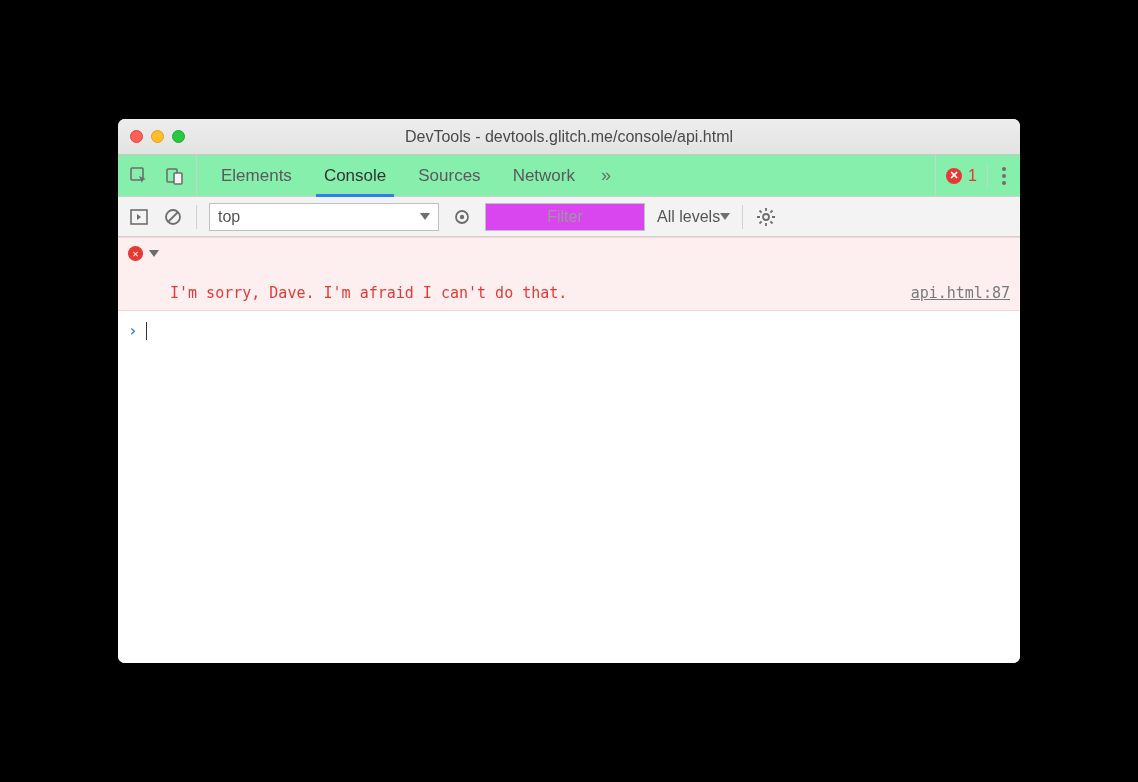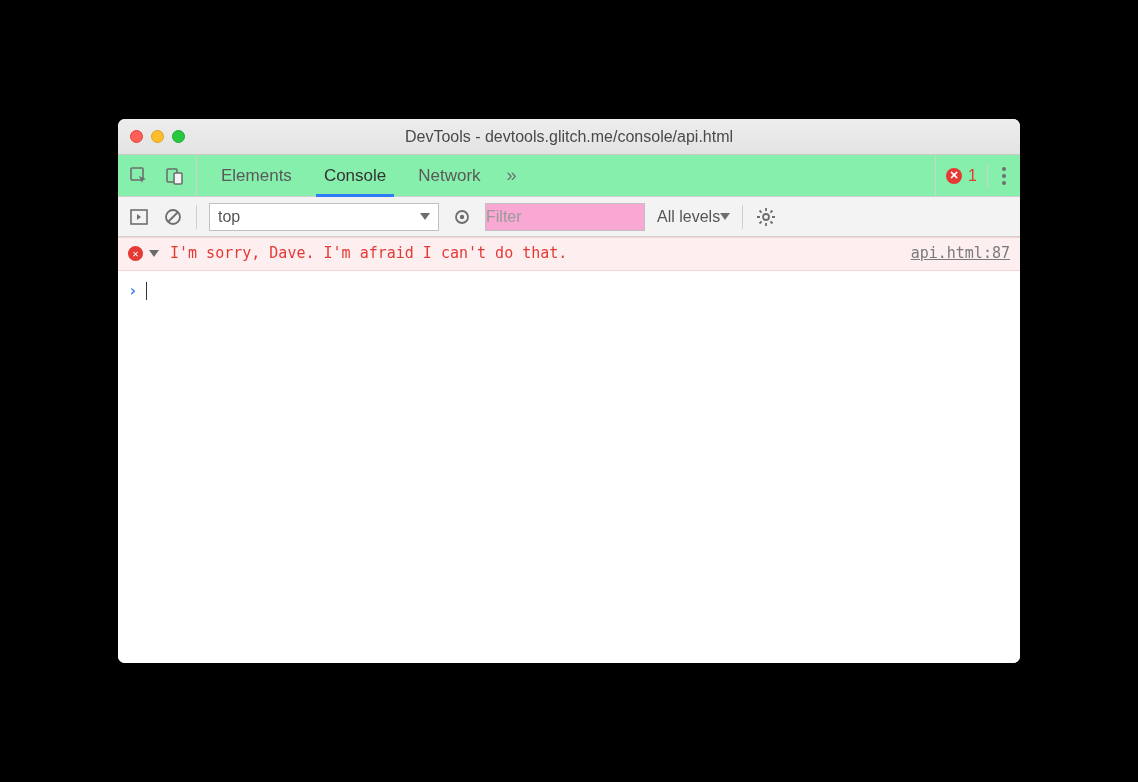--- a/index.html
+++ b/index.html
@@ -141,27 +141,28 @@
       height: 28px;
       padding: 0 8px;
       min-width: 230px;
       justify-content: space-between;
       font-size: 16px;
       color: #555;
       cursor: pointer;
     }
     .filter-input {
       border: 1px solid #c0c0c0;
-      background: #f9a8d4;
+      background: #d946ef;
       height: 28px;
-      padding: 0 0;
+      padding: 0 20px;
       font-size: 16px;
       width: 160px;
       color: #333;
       outline: none;
+      text-align: center;
     }
     .filter-input::placeholder { color: #9a9a9a; }
     .levels {
       display: flex; align-items: center; 
       font-size: 16px; color: #555;
       cursor: pointer;
     }
 
     .console-body {
       flex: 1;
@@ -193,21 +194,21 @@
       flex-shrink: 0;
     }
     .disclose {
       width: 0; height: 0;
       border-left: 5px solid transparent;
       border-right: 5px solid transparent;
       border-top: 7px solid #6b6b6b;
       margin-top: 4px;
       cursor: pointer;
     }
-    .log-main { flex: 1; }
+    .log-main { flex: 1; margin-top: 40px; }
     .log-msg-line { display: flex; justify-content: space-between; }
     .log-msg { color: #e53935; white-space: pre; }
     .log-src { color: #7a7a7a; text-decoration: underline; cursor: pointer; }
     .stack-line { color: #555; padding-left: 0px; margin-top: 4px; }
     .stack-link { color: #1155cc; text-decoration: underline; cursor: pointer; }
 
     .prompt-row {
       padding: 10px 10px;
       display: flex;
       align-items: center;
@@ -254,20 +255,23 @@
             <rect x="9" y="7" width="8" height="11" rx="1" fill="#f3f3f3" stroke="#6e6e6e" stroke-width="1.6"></rect>
           </svg>
       </div>
     </div>
     <div class="tabs-center">
       <div class="tab">
           <span>Elements</span>
         </div>
       <div class="tab active">
           <span>Console</span>
+        </div>
+      <div class="tab">
+          <span>Sources</span>
         </div>
       <div class="tab">
           <span>Network</span>
         </div>
       <div class="overflow">
           <span>»</span>
         </div>
     </div>
     <div class="tabs-right">
       <div class="error-count">

